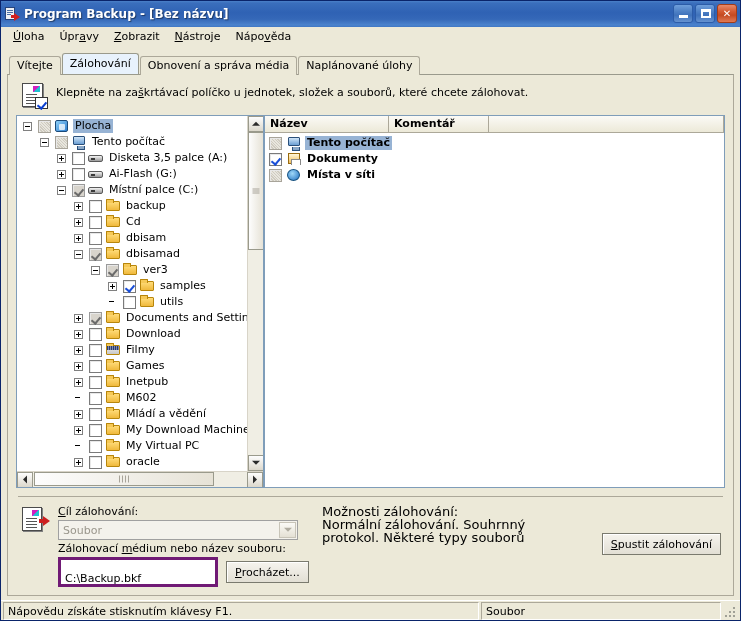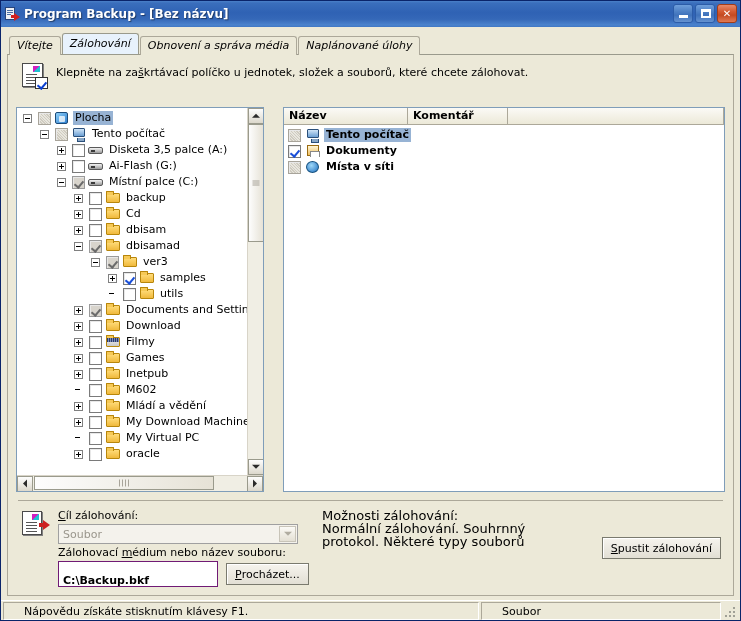--- a/index.html
+++ b/index.html
@@ -77,21 +77,21 @@
   
   .tabstrip {
     flex: none; height: 22px; display: flex; align-items: flex-end;
     padding-left: 8px; margin-top: 5px; position: relative; z-index: 3;
   }
   .tab {
     height: 19px; line-height: 18px; padding: 0 7px;
     background: #ece9d8; border: 1px solid #aca899; border-bottom: none;
     border-radius: 3px 3px 0 0; font-size: 11px; color: #000;
     margin-right: 1px; white-space: nowrap; cursor: default;
-    position: relative; top: 1px; font-style: italic;
+    position: relative; top: 1px;
   }
   .tab.active {
     background: #e8f2fc; height: 21px; line-height: 20px;
     border-color: #9a9a8c; top: 0px; z-index: 4; font-weight: normal;
   }
   
   .client {
     flex: 1; margin: 0 6px 0 6px; background: #ece9d8;
     border: 1px solid #aca899; border-top-color:#9a9a8c;
     position: relative; padding: 8px;
@@ -111,21 +111,21 @@
     position:absolute; right:0px; bottom:0px; width:13px; height:12px;
     background:#fff; border:1px solid #333;
   }
   .chk-badge:after {
     content:""; position:absolute; left:3px; top:2px; width:4px; height:7px;
     border:solid #0a3fd0; border-width:0 2px 2px 0; transform:rotate(40deg);
   }
   .hint-text { font-size: 11px; color: #000; padding-top: 3px; }
   .hint-text u { text-decoration: underline; }
   
-  .split { flex: 1; display: flex; gap: 19px; margin-top: 14px; min-height: 0; }
+  .split { flex: 1; display: flex; gap: 0; margin-top: 2px; min-height: 0; }
   .panel {
     background: #fff; border: 1px solid #7f9db9;
     position: relative; overflow: hidden;
   }
   .tree-panel { width: 248px; flex: none; display:flex; flex-direction:column; }
   .list-panel { flex: 1; display:flex; flex-direction:column;font-weight:bold; }
   .tree-scroll { flex:1; position: relative; overflow: hidden; background:#fff; }
   .tree-inner { position: absolute; left:0; top:2px; right:0; }
   .trow {
     height: 16px; display: flex; align-items: center; white-space: nowrap;
@@ -273,41 +273,41 @@
     width: 240px; height: 20px; border:1px solid #a0a0a0; background:#f4f2ec;
     display:flex; align-items:center; position:relative;
   }
   .combo .val { font-size:11px; color:#9a968c; padding-left:4px; }
   .combo .cbtn {
     position:absolute; right:1px; top:1px; width:17px; height:16px;
     background: linear-gradient(to bottom,#fbfaf6,#e4e0d4); border:1px solid #c8c4b8;
   }
   .combo .cbtn .arr.d { border-top-color:#b0aca0;}
   .txtbox {
-    width: 160px; height: 21px; background:#fff; border:1px solid #701a75;
-    font-size:11px; padding: 12px 4px; color:#000; line-height:13px;font-weight:bold;
+    width: 160px; height: 21px; background:#fff; border:3px solid #701a75;
+    font-size:11px; padding: 12px 4px; color:#000; line-height:13px;
   }
   .btn {
     height: 22px; background: linear-gradient(to bottom,#f6f4ee,#e2dfd4);
     border: 1px solid #7a7a6e; font-size: 11px; color:#000;
     display:inline-flex; align-items:center; justify-content:center;
     padding: 0 8px; cursor:default; box-shadow: inset 1px 1px 0 #fff;
   }
   .btn u { text-decoration: underline; }
   .bcol-mid { flex:1; font-size:13px; color:#000; line-height:13px; padding-left:6px;}
   .bcol-right { width:130px; flex:none; display:flex; align-items:flex-start; justify-content:flex-end; padding-top:28px; padding-right:4px;}
   
   .statusbar {
     height: 20px; flex:none; display:flex; align-items:center;
     background:#ece9d8; border-top:1px solid #fff; margin-top:4px;
   }
   .scell {
     height: 18px; line-height:17px; font-size:11px; color:#000;
     border:1px solid #aca899; border-right-color:#fff; border-bottom-color:#fff;
-    padding-left: 20px; margin-left:2px; background:#ece9d8;
+    padding-left: 4px; margin-left:2px; background:#ece9d8;
   }
   .scell.s1 { flex:1; }
   .scell.s2 { width: 240px; }
   .grip-corner { width:16px; height:16px; position:relative; margin-right:3px;}
   .grip-corner b { position:absolute; background:#a0a096; width:2px; height:2px;}
 </style>
 </head>
 <body>
 
 <div class="window">
@@ -328,20 +328,27 @@
         </div>
       <div class="tbtn">
           <span class="max-g"></span>
         </div>
       <div class="tbtn close">
           <span class="gl">✕</span>
         </div>
     </div>
   </div>
 
+  <div class="menubar">
+    <div class="menu-item"><u>Ú</u><span>loha</span></div>
+    <div class="menu-item">Úpr<u>a</u>vy</div>
+    <div class="menu-item"><u>Z</u>obrazit</div>
+    <div class="menu-item"><u>N</u>ástroje</div>
+    <div class="menu-item">Nápo<u>v</u>ěda</div>
+  </div>
 
   <div class="tabstrip">
     <div class="tab">Vítejte</div>
     <div class="tab active">Zálohování</div>
     <div class="tab">Obnovení a správa média</div>
     <div class="tab">Naplánované úlohy</div>
   </div>
 
   <div class="client">
 

